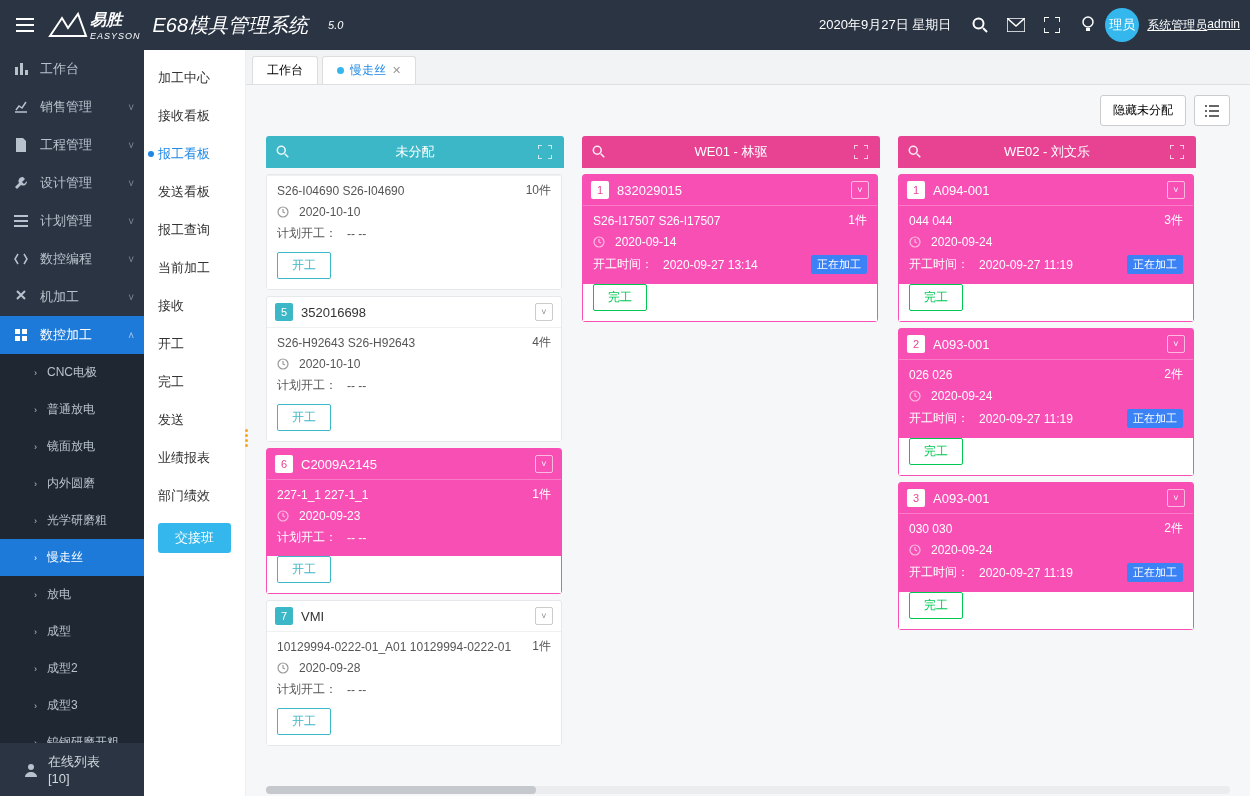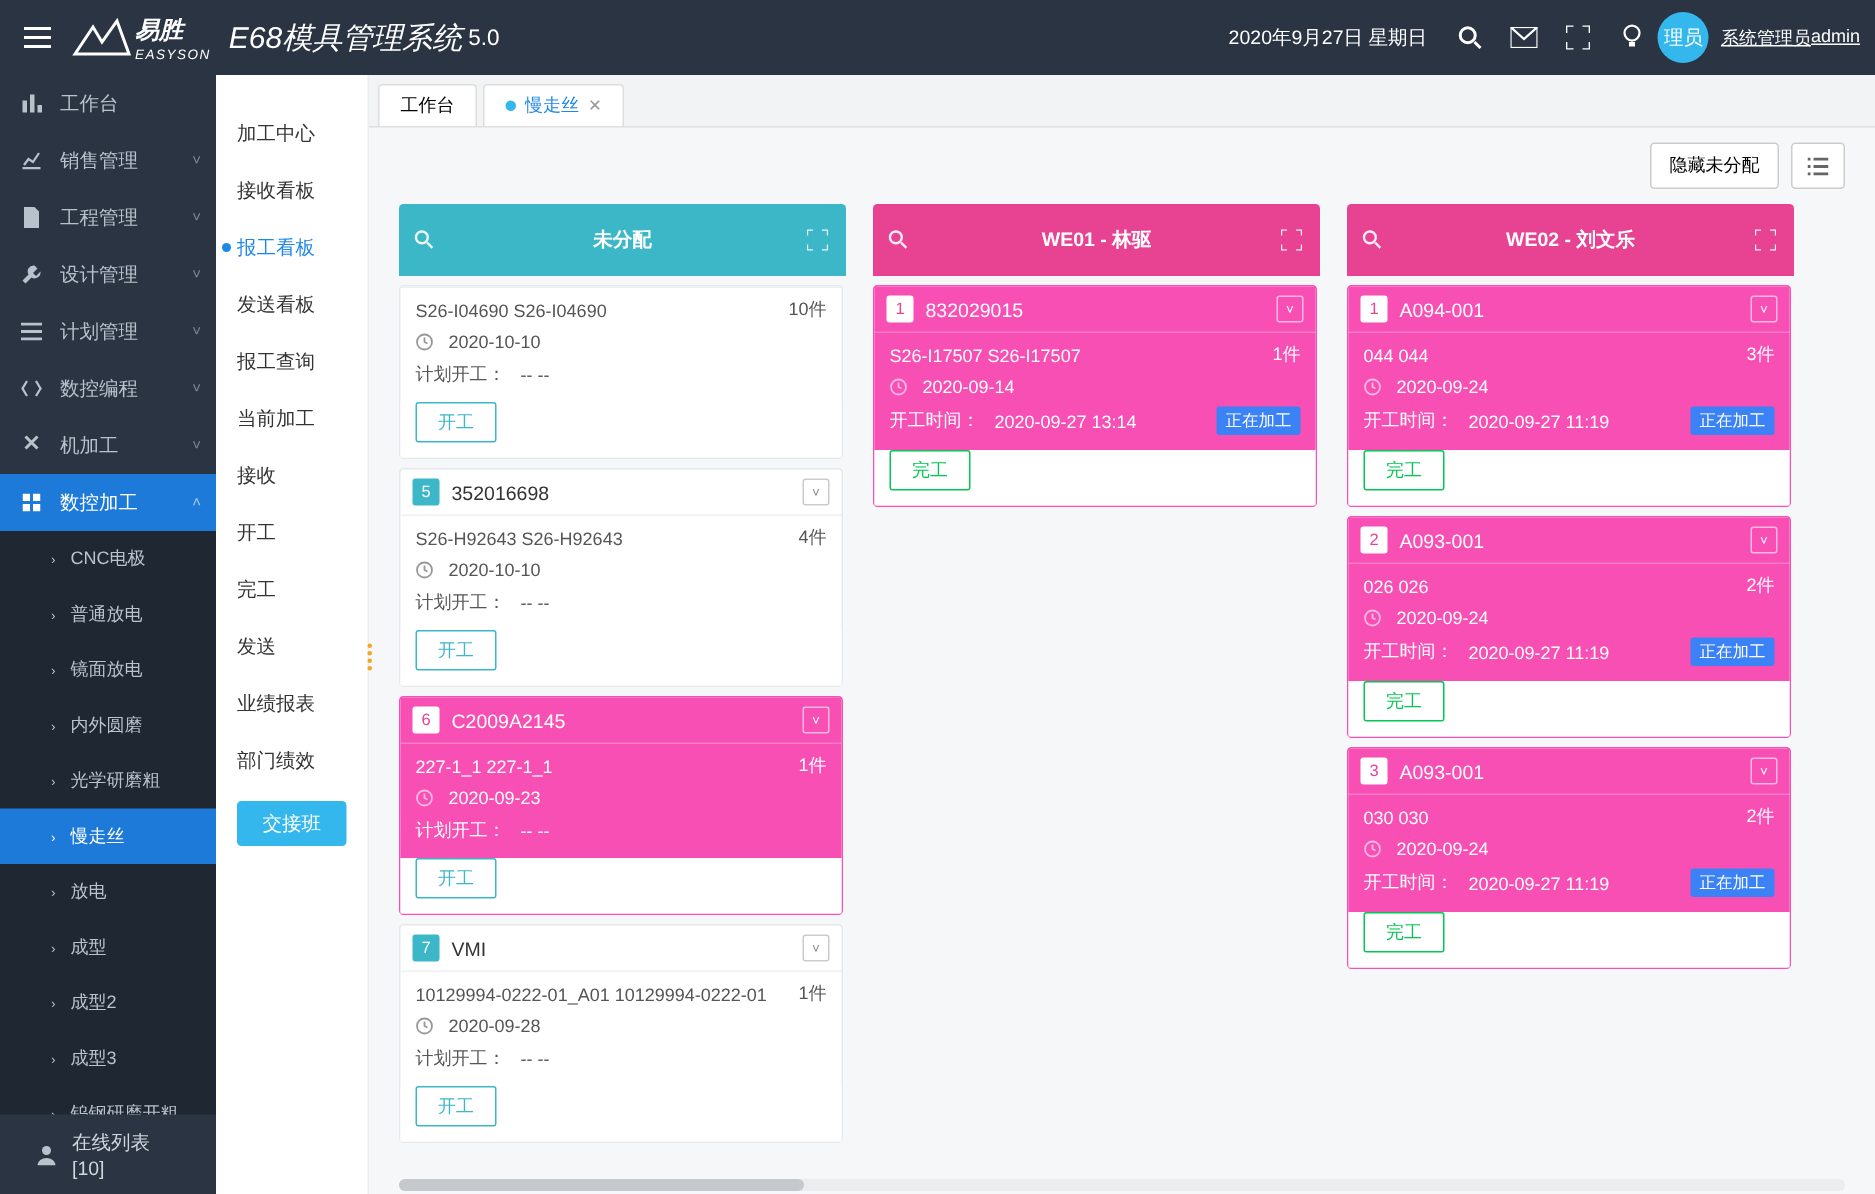--- a/index.html
+++ b/index.html
@@ -7,21 +7,21 @@
 
 
 .top-bar { height: 50px; background: #2a3443; display: flex; align-items: center; color: #fff; padding: 0 10px; }
 .menu-toggle { width: 30px; height: 30px; display: flex; align-items: center; justify-content: center; cursor: pointer; }
 .logo-area { display: flex; align-items: center; margin-left: 8px; font-style: italic; }
 .logo-svg { width: 40px; height: 30px; }
 .logo-text { font-size: 12px; margin-left: 2px;}
 .logo-cn { font-size: 16px; font-weight: bold; }
 .logo-en { font-size: 9px; letter-spacing: 1px; }
 .system-title { font-size: 20px; margin-left: 12px; font-style: italic; }
-.system-version { font-size: 15px; margin-left: 4px; }
+.system-version { font-size: 11px; margin-left: 20px; font-style: italic; }
 .top-spacer { flex: 1; }
 .top-date { font-size: 13px; }
 .top-icons { display: flex; align-items: center; gap: 18px; margin-left: 20px; }
 .top-icon { width: 18px; height: 18px; cursor: pointer; display: flex; align-items: center; justify-content: center; }
 .avatar-circle { width: 34px; height: 34px; border-radius: 50%; background: #34b7ec; display: flex; align-items: center; justify-content: center; font-size: 13px; margin-left: 8px; }
 .user-block { display: flex; flex-direction: row; margin-left: 8px; font-size: 12px; text-decoration: underline; }
 
 
 .sidebar { position: absolute; top: 50px; left: 0; width: 144px; bottom: 0; background: #2a3443; color: #b8c2cc; overflow-y: auto; }
 .sidebar::-webkit-scrollbar { width: 0; }
@@ -33,21 +33,21 @@
 .sb-sub .sb-item { padding-left: 34px; font-size: 12px; }
 .sb-sub .sb-item .caret { margin-right: 10px; font-size: 9px; }
 .sb-sub .sb-item.active { background: #1e7ad8; }
 .online-bar { position: absolute; bottom: 0; left: 0; right: 0; padding: 10px 24px; background: #2a3443; display: flex; align-items: center; font-size: 13px; color: #d0d6dd; }
 .online-bar .sb-icon { margin-right: 10px; }
 
 
 .main { position: absolute; top: 50px; left: 144px; right: 0; bottom: 0; display: flex; }
 
 
-.subnav { width: 102px; background: #fff; border-right: 1px solid #eee; padding-top: 20px; display: flex; flex-direction: column; position: relative; }
+.subnav { width: 102px; background: #fff; border-right: 1px solid #eee; padding-top: 9px; display: flex; flex-direction: column; position: relative; }
 .subnav-item { padding: 10px 14px; font-size: 13px; color: #333; cursor: pointer; position: relative; }
 .subnav-item.active { color: #1e88e5; }
 .subnav-item.active::before { content: ""; position: absolute; left: 4px; top: 50%; transform: translateY(-50%); width: 6px; height: 6px; border-radius: 50%; background: #1e88e5; }
 .shift-btn { margin: 8px 14px; padding: 6px 10px; background: #34b7ec; color: #fff; border: none; border-radius: 3px; font-size: 13px; cursor: pointer; }
 .drag-handle { position: absolute; right: -6px; top: 50%; width: 6px; height: 30px; display: flex; flex-direction: column; justify-content: center; gap: 2px; }
 .drag-handle span { width: 3px; height: 3px; background: #f5a623; border-radius: 50%; }
 
 
 .content { flex: 1; background: #f5f7f9; display: flex; flex-direction: column; overflow: hidden; }
 .tabs-row { background: #f2f3f4; padding: 6px 0 0 6px; display: flex; align-items: center; border-bottom: 1px solid #e0e0e0;}
@@ -55,21 +55,21 @@
 .tab.active { color: #1e88e5; }
 .tab .dot { width: 7px; height: 7px; border-radius: 50%; background: #34b7ec; }
 .tab .close-x { color: #999; font-size: 11px; }
 
 .toolbar-row { display: flex; justify-content: flex-end; padding: 10px 20px; gap: 8px; }
 .hide-btn { background: #fff; border: 1px solid #ccc; padding: 6px 12px; font-size: 12px; border-radius: 3px; cursor: pointer; }
 .view-btn { background: #fff; border: 1px solid #ccc; padding: 6px 10px; border-radius: 3px; cursor: pointer; display: flex; align-items: center; }
 
 .board { flex: 1; display: flex; gap: 18px; padding: 0 20px 12px; overflow-x: auto; }
 .column { width: 298px; flex-shrink: 0; display: flex; flex-direction: column; }
-.col-header { height: 48px; border-radius: 3px 3px 0 0; display: flex; align-items: center; color: #fff; padding: 0 10px; font-size: 13px; font-weight: bold; }
+.col-header { height: 32px; border-radius: 3px 3px 0 0; display: flex; align-items: center; color: #fff; padding: 0 10px; font-size: 13px; }
 .col-header.teal { background: #3cb7c7; }
 .col-header.pink { background: #e84393; }
 .col-header .title { flex: 1; text-align: center; }
 .col-header .icon-s { width: 16px; opacity: .9; cursor: pointer; }
 .col-body { flex: 1; overflow-y: auto; padding-right: 2px; }
 .col-body::-webkit-scrollbar { width: 7px; }
 .col-body::-webkit-scrollbar-thumb { background: #c5c9cd; border-radius: 4px; }
 
 .card { background: #fff; border: 1px solid #e6e8eb; border-radius: 3px; margin-top: 6px; font-size: 12px; color: #555; }
 .card.pink-card .card-head, .card.pink-card .card-body { background: #f84fb5; color: #fff; }

